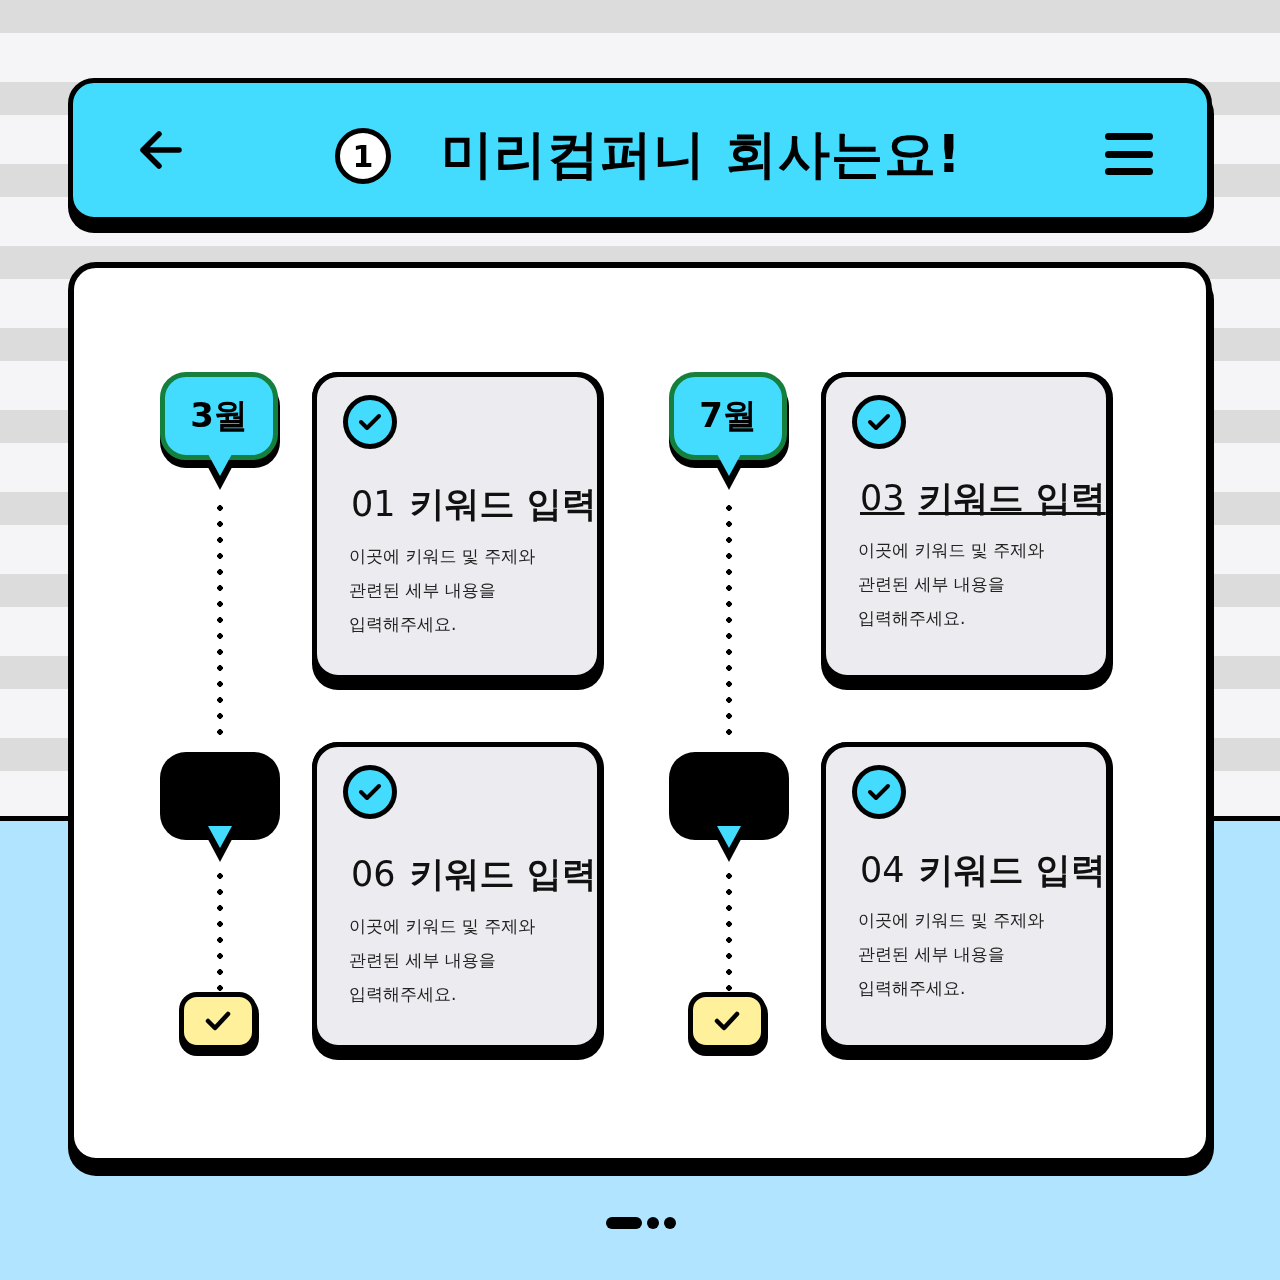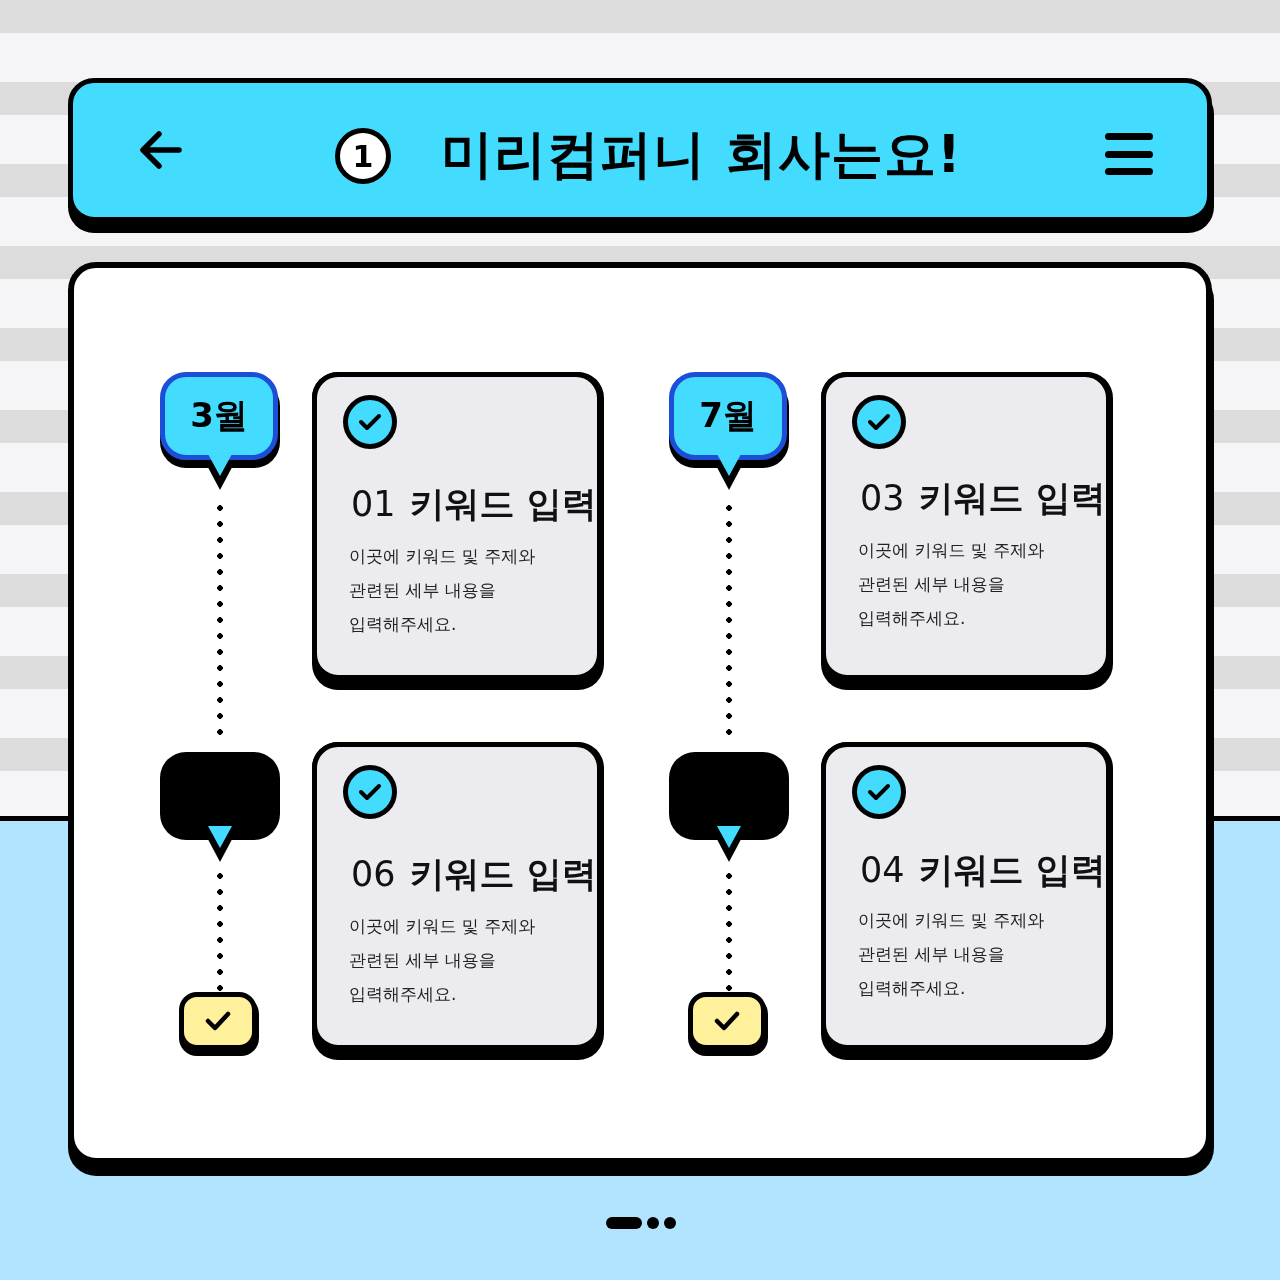--- a/index.html
+++ b/index.html
@@ -63,21 +63,21 @@
   
   .bubble {
     position: absolute; width: 120px; height: 120px;
   }
   .bubble-shadow {
     position: absolute; left: 0; top: 8px; width: 120px; height: 88px;
     background: #000; border-radius: 26px;
   }
   .bubble-body {
     position: absolute; left: 0; top: 0; width: 118px; height: 88px;
-    background: #43dcff; border: 5px solid #1d4ed8; border-radius: 26px;
+    background: #43dcff; border: 5px solid #15803d; border-radius: 26px;
     display: flex; align-items: center; justify-content: center;
     font-size: 34px; font-weight: bold; color: #000; z-index: 2;
   }
   .bubble-tail {
     position: absolute; left: 42px; top: 84px; width: 0; height: 0;
     border-left: 18px solid transparent; border-right: 18px solid transparent;
     border-top: 34px solid #000; z-index: 1;
   }
   .bubble-tail-inner {
     position: absolute; left: 48px; top: 82px; width: 0; height: 0;
@@ -234,21 +234,21 @@
   <div class="card-desc">이곳에 키워드 및 주제와 관련된 세부 내용을 입력해주세요.</div>
 </div>
 
 <div class="card-shadow" style="left:821px; top:372px;"></div>
 <div class="card" style="left:821px; top:372px;">
   <div class="card-check">
     <svg width="24" height="18" viewBox="0 0 24 18">
         <path d="M3 9 L9 15 L21 3" stroke="#000" stroke-width="4" fill="none" stroke-linecap="round" stroke-linejoin="round"></path>
       </svg>
   </div>
-  <div class="card-title" style="top:98px;">
+  <div class="card-title" style="top:98px;text-decoration:underline;">
     <span class="num">03</span><span>키워드 입력</span>
   </div>
   <div class="card-desc" style="top:156px;">이곳에 키워드 및 주제와 관련된 세부 내용을 입력해주세요.</div>
 </div>
 
 <div class="card-shadow" style="left:821px; top:742px;"></div>
 <div class="card" style="left:821px; top:742px;">
   <div class="card-check">
     <svg width="24" height="18" viewBox="0 0 24 18">
         <path d="M3 9 L9 15 L21 3" stroke="#000" stroke-width="4" fill="none" stroke-linecap="round" stroke-linejoin="round"></path>

